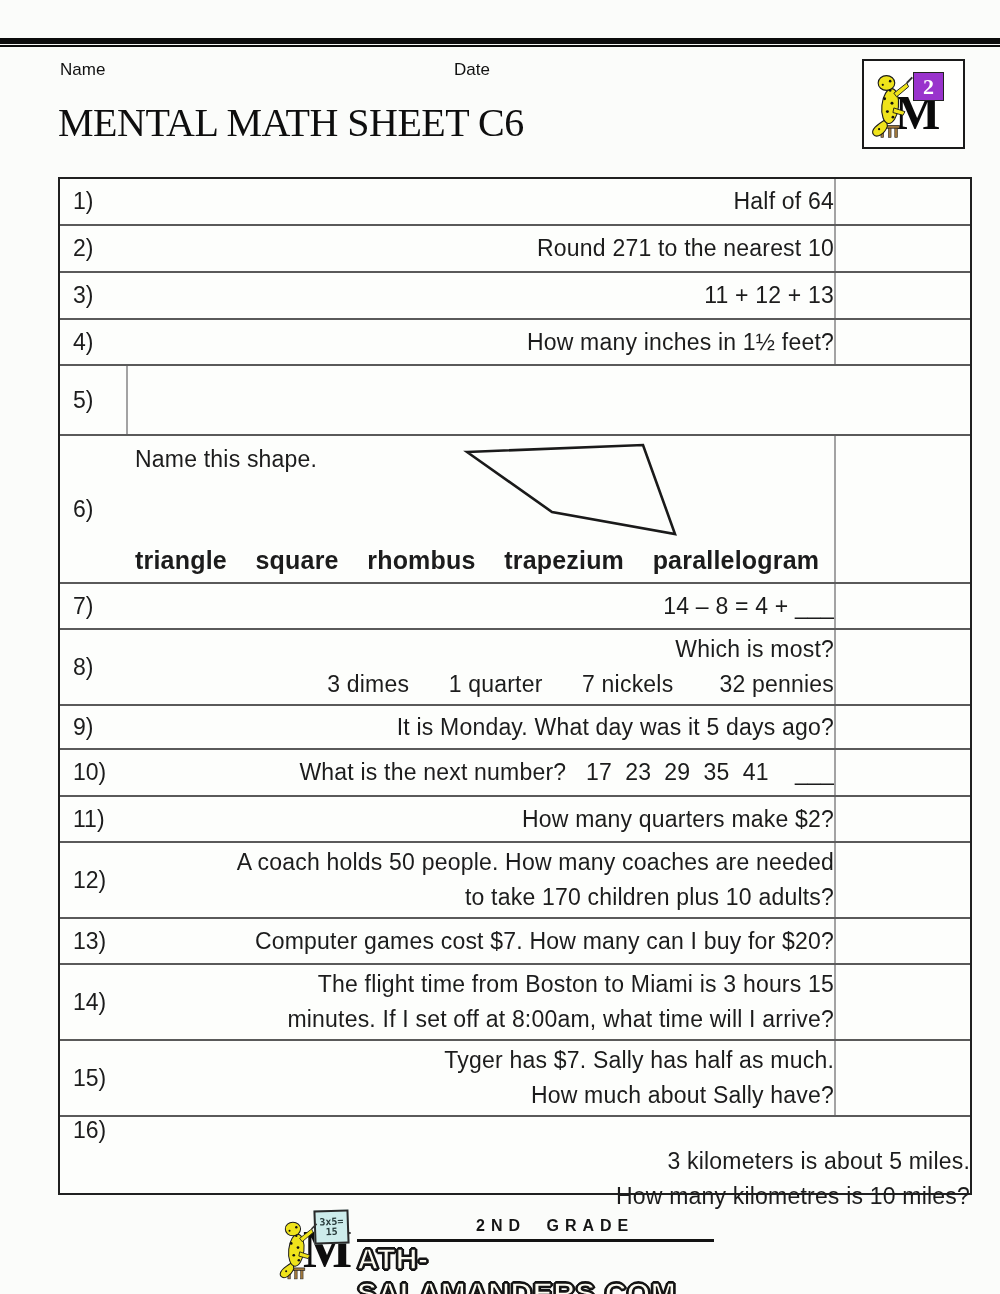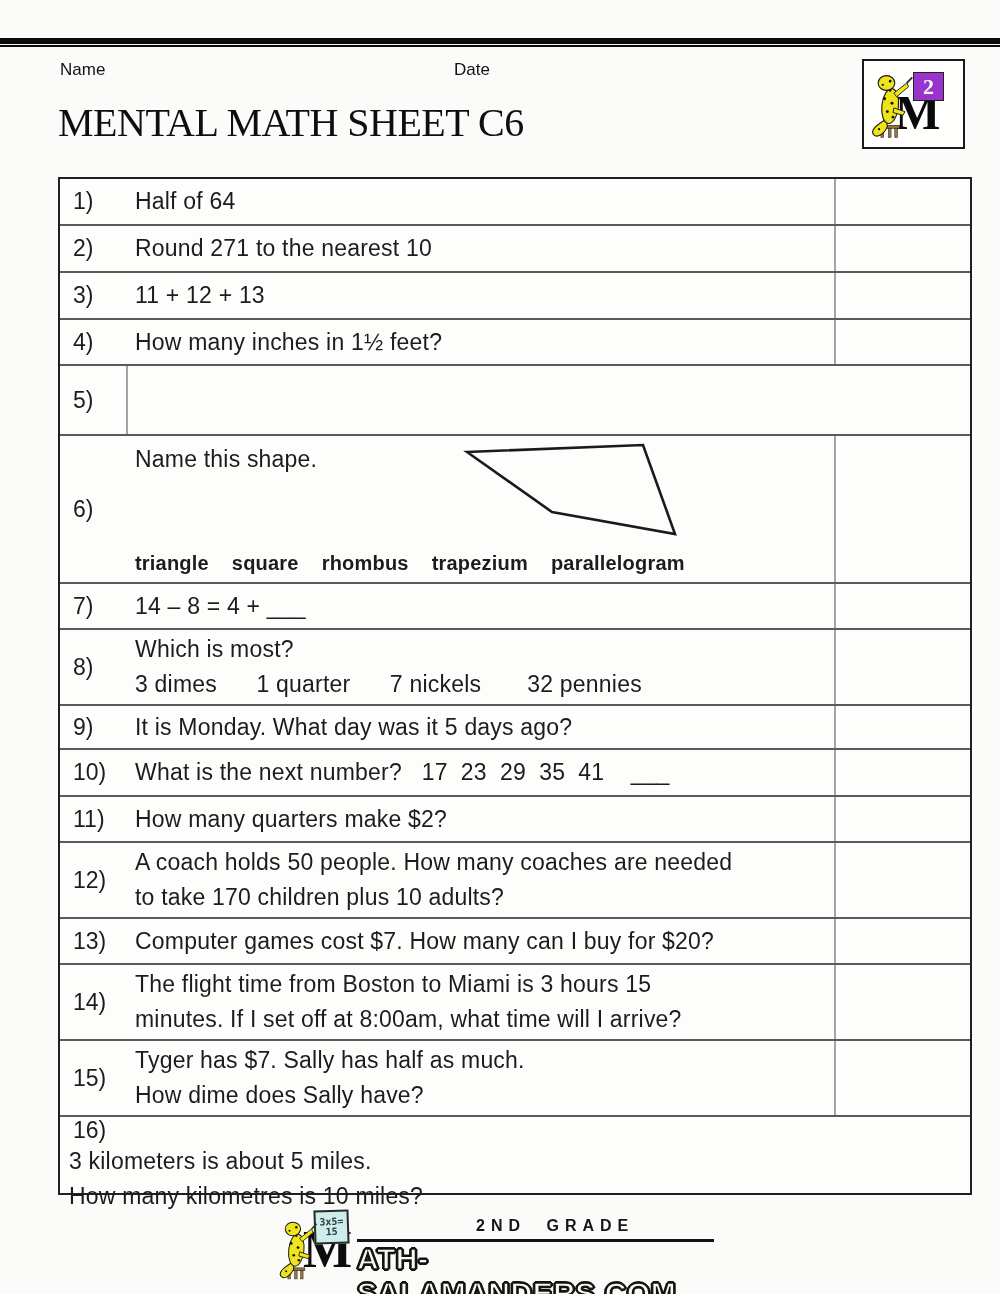--- a/index.html
+++ b/index.html
@@ -38,29 +38,29 @@
 
   
   .sheet{position:absolute;left:58px;top:177px;width:914px;
     border:2px solid #202020;box-sizing:border-box;background:#fdfefc;}
   .q-row{display:flex;box-sizing:border-box;border-bottom:2px solid #5a5a5a;position:relative;}
   .q-row:last-child{border-bottom:none;flex-direction:column;}
   .h47{height:47px}.h46{height:46px}.h70{height:70px}.h148{height:148px}.h76{height:76px}.h44{height:44px}
   .q-num{width:66px;padding-left:13px;flex:none;display:flex;align-items:center;
     font-size:23px;box-sizing:border-box;}
   .q-body{flex:1;display:flex;flex-direction:column;justify-content:center;
-    position:relative;font-size:23px;padding-left:9px;letter-spacing:0.2px;overflow:visible;}
+    position:relative;font-size:23px;padding-left:9px;letter-spacing:0.2px;overflow:visible;text-align:right;}
   .q-line{line-height:35px;white-space:pre;}
   .answer-cell{width:136px;flex:none;border-left:2px solid #a3a3a3;box-sizing:border-box;}
 
   
   .q6-prompt{position:absolute;top:9px;left:9px;line-height:28px;white-space:pre;}
   .q6-shape{position:absolute;left:334px;top:6px;}
   .q6-options{position:absolute;bottom:7px;left:9px;font-weight:bold;white-space:pre;
-    font-size:20px;letter-spacing:0.2px;}
+    font-size:25px;letter-spacing:0.2px;}
 
   
   .footer{position:absolute;left:276px;top:1208px;width:470px;height:84px;}
   .ft-sal{position:absolute;left:0px;top:8px;width:44px;height:70px;}
   .ft-board{position:absolute;left:38px;top:2px;width:35px;height:34px;background:#cdeceb;
     border:2px solid #2a2a2a;box-sizing:border-box;transform:rotate(-2deg);
     display:flex;flex-direction:column;align-items:center;justify-content:center;line-height:1.05;}
   .ft-board span{font-size:10px;color:#273a3a;font-weight:bold;font-family:"DejaVu Sans Mono",monospace;}
   .ft-m{position:absolute;left:27px;top:16px;font-family:"Liberation Serif",serif;
     font-weight:bold;font-size:52px;line-height:1;color:#0d0d0d;}
@@ -231,21 +231,21 @@
         <div class="q-line">The flight time from Boston to Miami is 3 hours 15</div>
         <div class="q-line">minutes. If I set off at 8:00am, what time will I arrive?</div>
       </div>
       <div class="answer-cell"></div>
     </div>
 
     <div class="q-row h76">
       <div class="q-num">15)</div>
       <div class="q-body">
         <div class="q-line">Tyger has $7. Sally has half as much.</div>
-        <div class="q-line">How dime does Sally have?</div>
+        <div class="q-line">How much about Sally have?</div>
       </div>
       <div class="answer-cell"></div>
     </div>
 
     <div class="q-row h76">
       <div class="q-num">16)</div>
       <div class="q-body">
         <div class="q-line">3 kilometers is about 5 miles.</div>
         <div class="q-line">How many kilometres is 10 miles?</div>
       </div>

